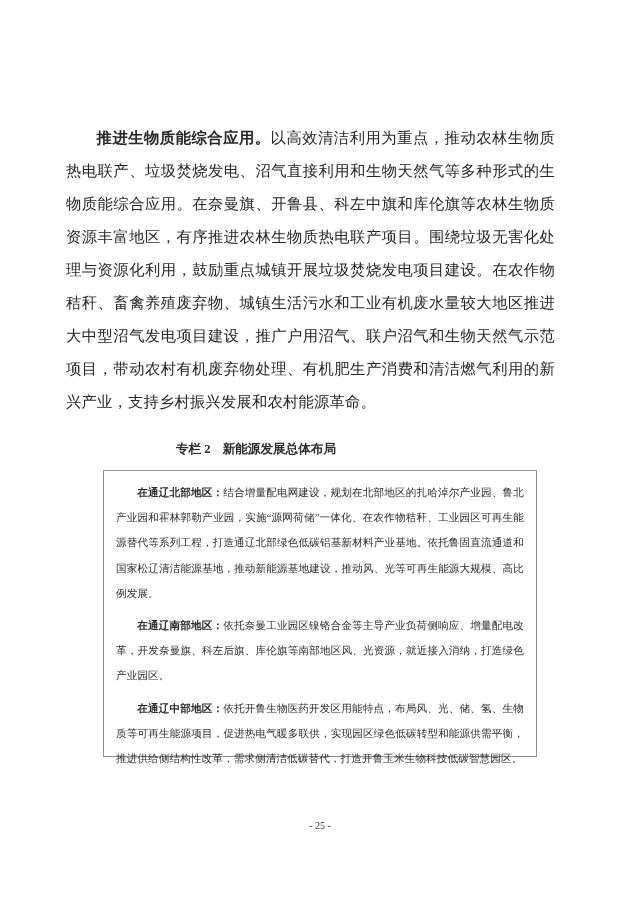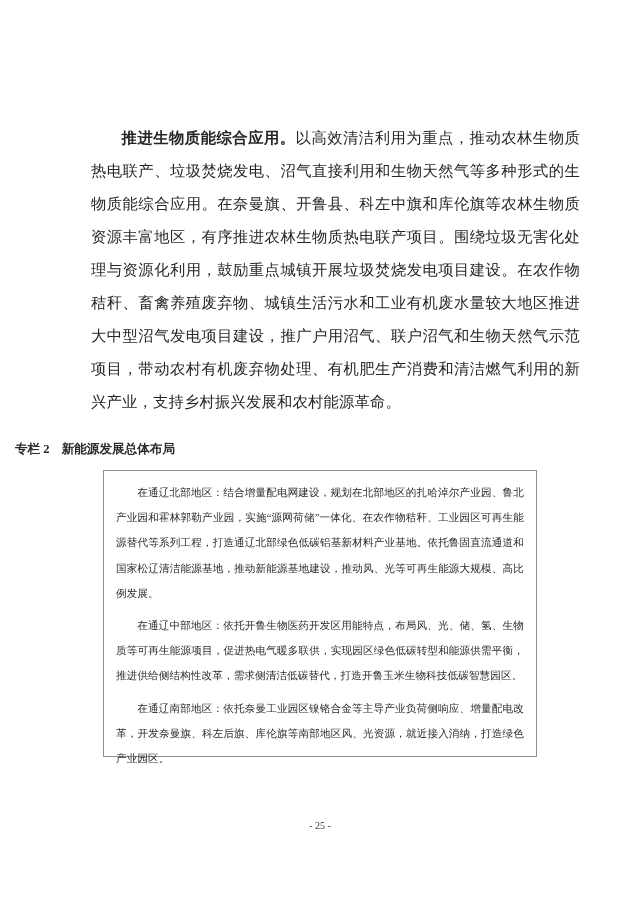--- a/index.html
+++ b/index.html
@@ -12,38 +12,39 @@
     width: 640px;
     height: 905px;
     background: #ffffff;
     font-family: "Liberation Serif", "DejaVu Serif", serif;
     color: #262626;
     overflow: hidden;
   }
   .body-para {
     position: absolute;
     top: 121px;
-    left: 91px;
+    left: 66px;
     width: 489px;
     margin: 0;
     font-size: 15.3px;
     line-height: 33px;
     text-align: justify;
     text-indent: 2em;
     letter-spacing: 0.2px;
   }
   .body-para b {
     font-weight: bold;
   }
   .box-title {
     position: absolute;
     top: 439px;
-    left: 15px;
+    left: 0;
     width: 512px;
     margin: 0;
+    text-align: center;
     font-size: 12.6px;
     font-weight: bold;
     line-height: 20px;
     color: #2a2a2a;
   }
   .box-title .box-title-label {
     margin-right: 12px;
   }
   .column-box {
     position: absolute;
@@ -62,21 +63,21 @@
     line-height: 25.2px;
     text-align: justify;
     text-indent: 2em;
     color: #2a2a2a;
     letter-spacing: 0.1px;
   }
   .box-para:last-child {
     margin-bottom: 0;
   }
   .box-para b {
-    font-weight: normal;
+    font-weight: bold;
     margin-top: 40px;
   }
   .page-number {
     position: absolute;
     top: 818px;
     left: 0;
     width: 640px;
     text-align: center;
     font-size: 10px;
     line-height: 16px;
@@ -87,19 +88,19 @@
 <body>
 
 <div class="page">
 
   <p class="body-para"><b>推进生物质能综合应用。</b><span>以高效清洁利用为重点，推动农林生物质热电联产、垃圾焚烧发电、沼气直接利用和生物天然气等多种形式的生物质能综合应用。在奈曼旗、开鲁县、科左中旗和库伦旗等农林生物质资源丰富地区，有序推进农林生物质热电联产项目。围绕垃圾无害化处理与资源化利用，鼓励重点城镇开展垃圾焚烧发电项目建设。在农作物秸秆、畜禽养殖废弃物、城镇生活污水和工业有机废水量较大地区推进大中型沼气发电项目建设，推广户用沼气、联户沼气和生物天然气示范项目，带动农村有机废弃物处理、有机肥生产消费和清洁燃气利用的新兴产业，支持乡村振兴发展和农村能源革命。</span></p>
 
   <h3 class="box-title"><span class="box-title-label">专栏 2</span><span>新能源发展总体布局</span></h3>
 
   <div class="column-box">
     <p class="box-para"><b>在通辽北部地区：</b><span>结合增量配电网建设，规划在北部地区的扎哈淖尔产业园、鲁北产业园和霍林郭勒产业园，实施“源网荷储”一体化、在农作物秸秆、工业园区可再生能源替代等系列工程，打造通辽北部绿色低碳铝基新材料产业基地。依托鲁固直流通道和国家松辽清洁能源基地，推动新能源基地建设，推动风、光等可再生能源大规模、高比例发展。</span></p>
+    <p class="box-para"><b>在通辽南部地区：</b><span>依托奈曼工业园区镍铬合金等主导产业负荷侧响应、增量配电改革，开发奈曼旗、科左后旗、库伦旗等南部地区风、光资源，就近接入消纳，打造绿色产业园区。</span></p>
     <p class="box-para"><b>在通辽中部地区：</b><span>依托开鲁生物医药开发区用能特点，布局风、光、储、氢、生物质等可再生能源项目，促进热电气暖多联供，实现园区绿色低碳转型和能源供需平衡，推进供给侧结构性改革，需求侧清洁低碳替代，打造开鲁玉米生物科技低碳智慧园区。</span></p>
-    <p class="box-para"><b>在通辽南部地区：</b><span>依托奈曼工业园区镍铬合金等主导产业负荷侧响应、增量配电改革，开发奈曼旗、科左后旗、库伦旗等南部地区风、光资源，就近接入消纳，打造绿色产业园区。</span></p>
   </div>
 
   <div class="page-number">- 25 -</div>
 
 </div>
 
 </body></html>

